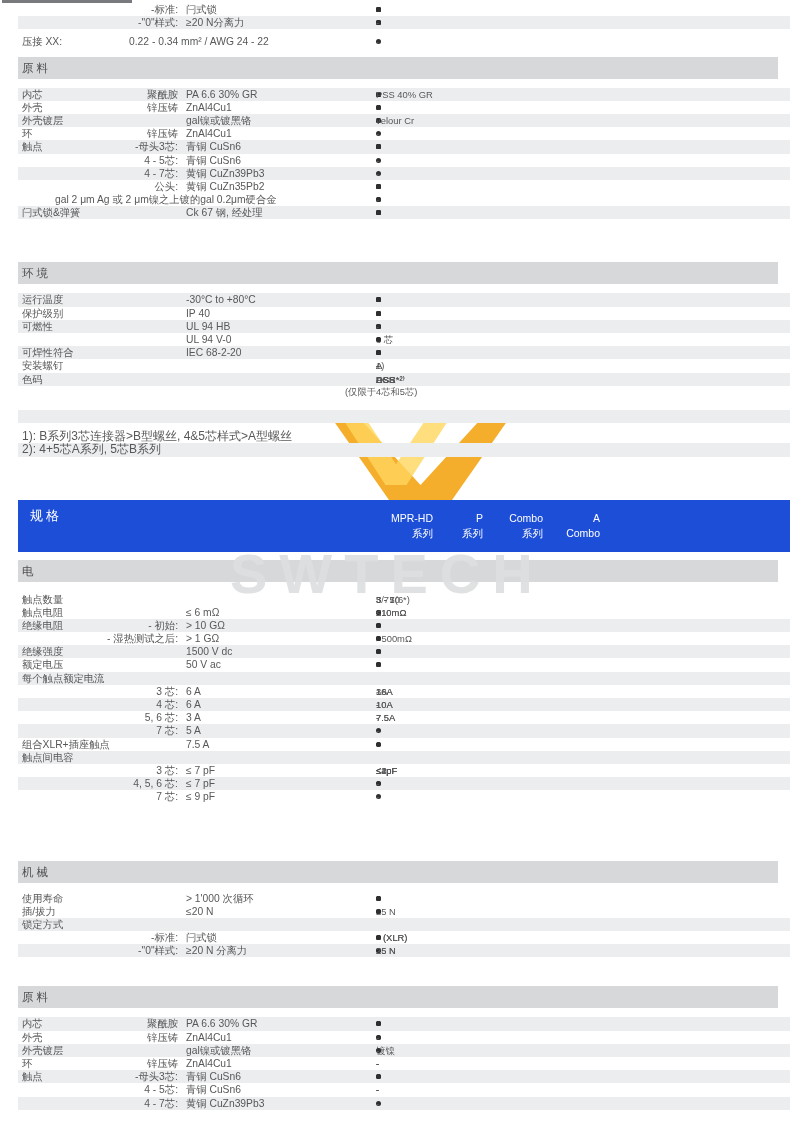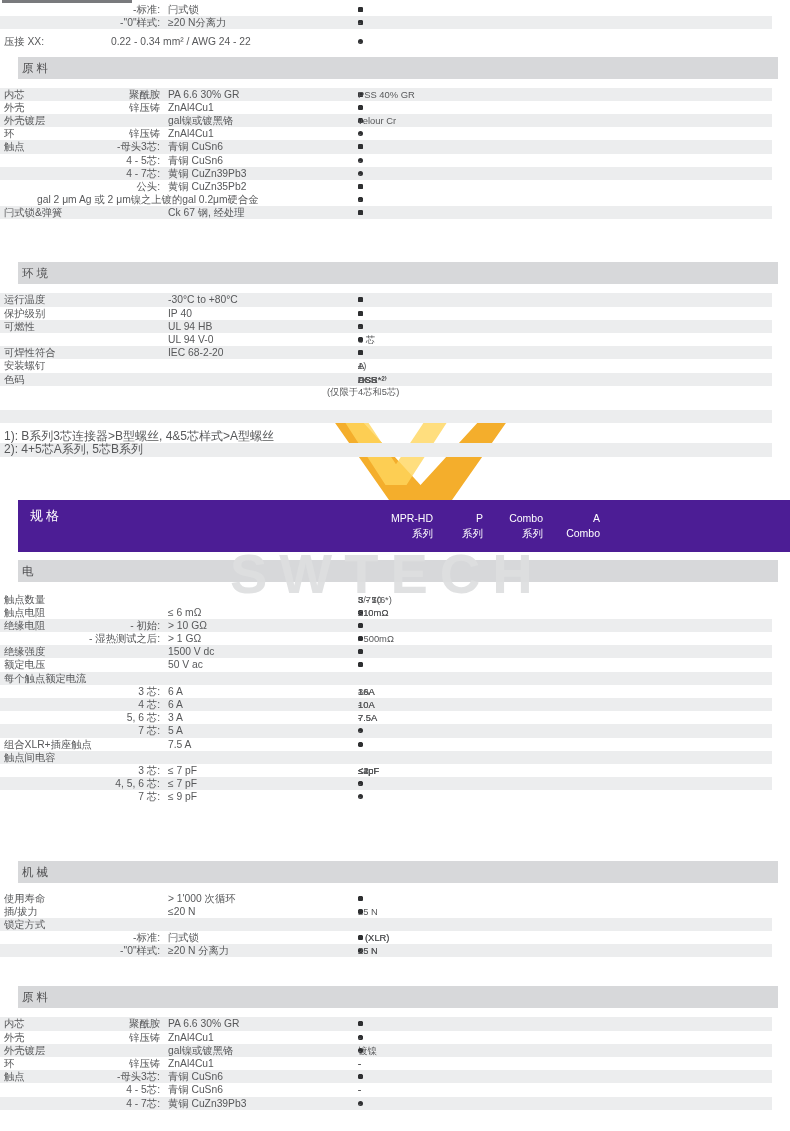--- a/index.html
+++ b/index.html
@@ -1,40 +1,40 @@
 <!DOCTYPE html>
 <html><head>
 <meta charset="utf-8">
 <style>
   html,body{margin:0;padding:0}
   body{width:790px;height:1131px;position:relative;background:#fff;overflow:hidden;
        font-family:"Liberation Sans","DejaVu Sans",sans-serif;color:#57585A;}
   #top-sliver{position:absolute;left:2px;top:0;width:130px;height:3px;background:#797A7D}
   #part1{padding-top:3px}
-  .row{position:relative;height:13.2px;line-height:13.2px;font-size:10.3px;width:772px}
+  .row{position:relative;height:13.2px;line-height:13.2px;font-size:10.3px;margin-left:18px;width:772px}
   .row.g{background:#ECEDEE}
   .row span{position:absolute;white-space:nowrap}
   .lab{left:4px}
   .sub{left:0;width:160px;text-align:right}
   .val{left:168px}
   .valw{left:111px}
   .long{left:4px}
   .long.ind{left:37px}
   .note{left:327px;font-size:9.3px}
   .foot{left:4px;font-size:12px}
   .cells{position:absolute;left:358px;top:0;height:100%;display:grid}
   .c7{grid-template-columns:55px 55px 55px 55px 58px 57px 55px}
   .c4{grid-template-columns:46px 54px 62px 58px}
   .cell{text-align:center;font-size:9.4px;white-space:nowrap;line-height:13.2px}
   .dot{display:inline-block;width:5px;height:5px;border-radius:50%;background:#2E2F31;vertical-align:1px}
   .sfx{font-style:normal;margin-left:2px}
   .bar{position:relative;margin-left:18px;width:760px;height:22px;line-height:22px;background:#D7D8DA;
        color:#515153;font-size:11.5px;letter-spacing:3px;padding-left:4px;box-sizing:border-box}
   .bar .z{position:relative;z-index:4}
-  #spec-bar{position:relative;margin-left:18px;width:772px;height:52px;background:#4c1d95;margin-top:43px}
+  #spec-bar{position:relative;margin-left:18px;width:772px;height:52px;background:#1d4ed8;margin-top:43px}
   .spec-title{position:absolute;left:12px;top:7px;color:#fff;font-size:13px;letter-spacing:3px;z-index:4}
   .spec-col{position:absolute;top:11px;width:70px;text-align:right;color:#fff;font-size:10.5px;line-height:15px;z-index:4}
   .mt6{margin-top:6px}.mt7{margin-top:7px}.mt8{margin-top:8px}.mt9{margin-top:9px}
   .mt11{margin-top:11px}.mt29{margin-top:29px}.mt43{margin-top:43px}.mt57{margin-top:57px}
   #wm-logo{position:absolute;left:333px;top:420px;width:175px;height:105px;z-index:0}
   .wmA{position:absolute;left:0;top:0;width:100%;height:100%;
        clip-path:polygon(0 0,16% 0,50% 62%,84% 0,100% 0,58% 100%,42% 100%);opacity:.85}
   .wmB{position:absolute;left:6%;top:0;width:60%;height:62%;
        clip-path:polygon(0 0,22% 0,50% 68%,78% 0,100% 0,60% 100%,40% 100%);opacity:.8}
   #wm-text{position:absolute;left:230px;top:541px;font-size:56px;font-weight:bold;letter-spacing:12px;

